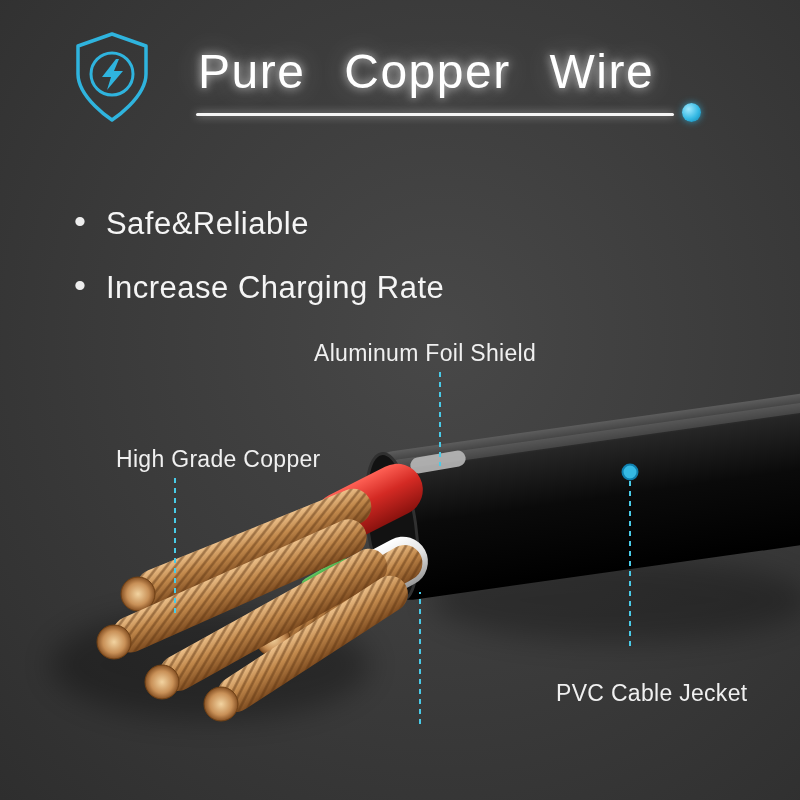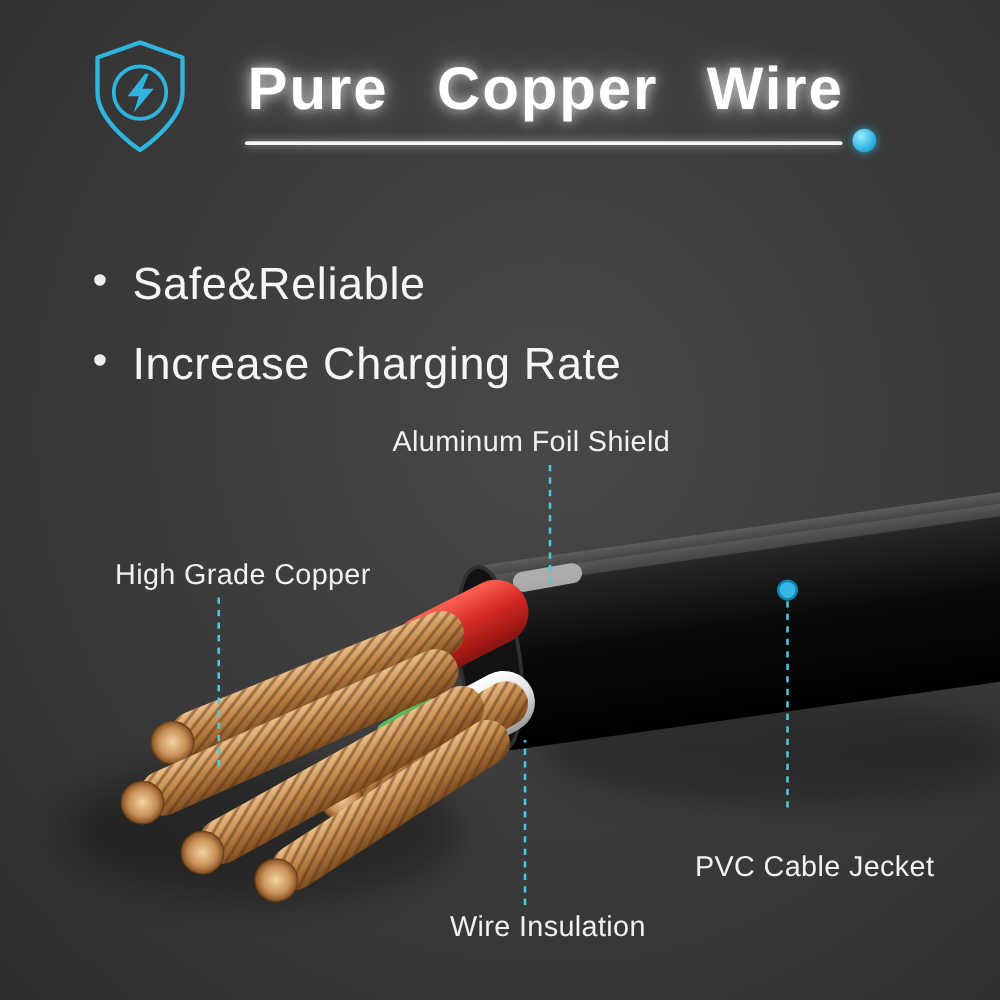--- a/index.html
+++ b/index.html
@@ -4,43 +4,43 @@
 <style>
   * { margin:0; padding:0; box-sizing:border-box; }
   html,body { background:#2b2b2b; }
   .stage {
     position:relative; width:800px; height:800px; overflow:hidden;
     background: radial-gradient(ellipse at 55% 42%, #484848 0%, #3a3a3a 55%, #2e2e2e 100%);
     font-family:"Liberation Sans", sans-serif; color:#fff;
   }
   .shield { position:absolute; left:70px; top:30px; }
   .title {
-    position:absolute; left:198px; top:44px; font-size:48px; font-weight:bold;
+    position:absolute; left:198px; top:44px; font-size:48px; font-weight:normal;
     letter-spacing:1.5px; word-spacing:24px; white-space:nowrap; color:#ffffff;
     text-shadow:0 0 10px rgba(255,255,255,.75), 0 0 28px rgba(255,255,255,.35);
   }
   .title-underline {
     position:absolute; left:196px; top:113px; width:478px; height:3px;
     background:#f5f5f5; border-radius:2px; box-shadow:0 0 8px rgba(255,255,255,.55);
   }
   .underline-dot {
     position:absolute; left:682px; top:103px; width:19px; height:19px; border-radius:50%;
     background:radial-gradient(circle at 35% 32%, #9fe9ff 0%, #35b9e4 55%, #0d7fab 100%);
     box-shadow:0 0 7px rgba(53,185,228,.7);
   }
   .feature { position:absolute; left:74px; display:flex; align-items:center; gap:20px; }
   .feature .bullet { font-size:34px; line-height:1; color:#ededed; transform:translateY(-3px); }
-  .feature .label  { font-size:36px; color:#f5f5f5; letter-spacing:.5px; white-space:nowrap; }
+  .feature .label  { font-size:31px; color:#f5f5f5; letter-spacing:.5px; white-space:nowrap; }
   .f1 { top:206px; } .f2 { top:270px; }
   .cable-svg { position:absolute; left:0; top:0; }
   .callout-label {
     position:absolute; font-size:23px; color:#f0f0f0; letter-spacing:.3px; white-space:nowrap;text-align:center;
   }
   .cl-aluminum   { left:314px; top:340px; }
-  .cl-copper     { left:92px; top:446px; }
+  .cl-copper     { left:116px; top:446px; }
   .cl-pvc        { left:556px; top:680px; }
   .cl-insulation { left:360px; top:728px; }
 </style>
 </head>
 <body>
 
 <div class="stage">
 
   <svg class="shield" width="84" height="96" viewBox="0 0 84 96">
     <path d="M42 4 L76 16 V44 C76 68 42 90 42 90 C42 90 8 68 8 44 V16 Z" fill="none" stroke="#2fb4de" stroke-width="3.5" stroke-linejoin="round"></path>
@@ -146,15 +146,14 @@
     <line x1="440" y1="372" x2="440" y2="466" stroke="#49cbe8" stroke-width="2" stroke-dasharray="5 5"></line>
     <line x1="175" y1="478" x2="175" y2="618" stroke="#49cbe8" stroke-width="2" stroke-dasharray="5 5"></line>
     <line x1="630" y1="646" x2="630" y2="480" stroke="#49cbe8" stroke-width="2" stroke-dasharray="5 5"></line>
     <line x1="420" y1="724" x2="420" y2="592" stroke="#49cbe8" stroke-width="2" stroke-dasharray="5 5"></line>
     <circle cx="630" cy="472" r="7.5" fill="#35b9e4" stroke="#0f7fae" stroke-width="2"></circle>
   </svg>
 
   <div class="callout-label cl-aluminum">Aluminum Foil Shield</div>
   <div class="callout-label cl-copper">High Grade Copper</div>
   <div class="callout-label cl-pvc">PVC Cable Jecket</div>
-  <div class="callout-label cl-insulation">Wire Insulation</div>
 
 </div>
 
 </body></html>

